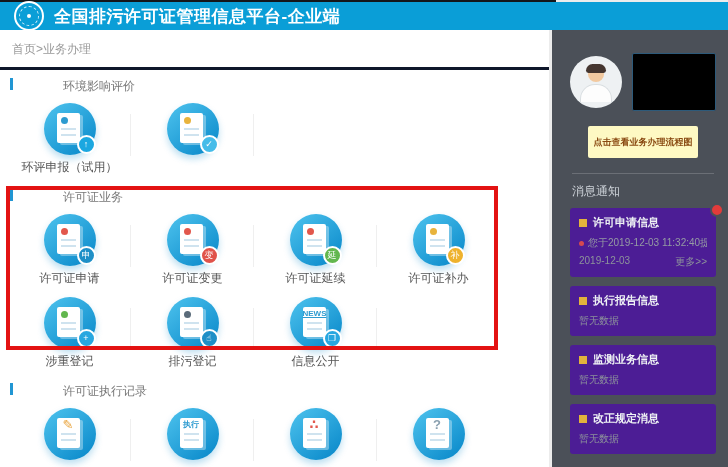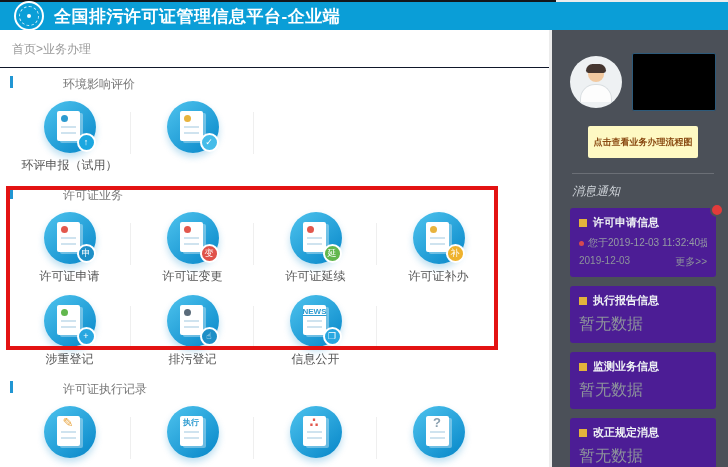--- a/index.html
+++ b/index.html
@@ -12,21 +12,21 @@
   .logo { width:30px; height:30px; border:2px solid #fff; border-radius:50%; position:relative; flex:0 0 auto; }
   .logo::after { content:""; position:absolute; inset:3px; border:1px dashed rgba(255,255,255,.85); border-radius:50%; }
   .logo::before { content:""; position:absolute; left:11px; top:11px; width:4px; height:4px; background:#fff; border-radius:50%; }
   .header-title { color:#fff; font-size:17px; font-weight:bold; margin-left:10px; letter-spacing:.5px; }
   
   .bodyrow { flex:1; display:flex; min-height:0; }
   .main { width:549px; background:#fff; position:relative; overflow:hidden; }
   .gap { width:3px; background:#ececec; }
   .sidebar { flex:1; background:#4b5058; position:relative; overflow:hidden; padding:26px 12px 0 18px; }
   
-  .breadcrumb { font-size:12px; color:#999; padding:11px 4px 9px 12px; border-bottom:1px solid #0f172a; }
+  .breadcrumb { font-size:12px; color:#999; padding:11px 4px 9px 12px; border-bottom:3px solid #0f172a; }
   
   .section-head { display:flex; align-items:flex-start; margin:8px 0 2px 10px; height:18px;gap:44px; }
   .section-bar { width:3px; height:12px; background:#2196d3; margin-right:6px; }
   .section-title { font-size:12px; color:#777; }
   .grid { display:flex; flex-wrap:wrap; padding-left:8px; }
   .cell { width:123px; text-align:center; padding:5px 0 7px; position:relative; cursor:pointer; }
   .cell:not(:nth-child(4n))::after { content:""; position:absolute; right:0; top:16px; height:42px; width:1px; background:#efefef; }
   .circle { width:52px; height:52px; border-radius:50%; margin:0 auto; position:relative; background:linear-gradient(140deg,#47bdea 10%,#0d8ccc 90%); box-shadow:0 4px 7px rgba(13,140,204,.28); }
   .doc { position:absolute; left:13px; top:10px; width:23px; height:30px; background:#fff; border-radius:2px; box-shadow:3px 2px 0 rgba(255,255,255,.35); }
   .doc::before { content:""; position:absolute; left:4px; top:4px; width:7px; height:7px; border-radius:50%; background:var(--emblem,transparent); }
@@ -38,29 +38,29 @@
   .highlight-box { position:absolute; left:6px; top:186px; width:492px; height:164px; border:4px solid #e31212; z-index:6; pointer-events:none; }
   
   .profile-row { display:flex; align-items:flex-start; }
   .avatar { width:52px; height:52px; border-radius:50%; background:#eef1f3; flex:0 0 auto; overflow:hidden; }
   .av-head { width:16px; height:15px; border-radius:50%; background:#f2c9a0; margin:11px auto 0; position:relative; }
   .av-head::before { content:""; position:absolute; top:-3px; left:-2px; right:-2px; height:9px; background:#453630; border-radius:8px 8px 3px 3px; }
   .av-body { width:32px; height:18px; background:#fdfdfd; border:1px solid #d9dee1; border-bottom:none; border-radius:15px 15px 0 0; margin:2px auto 0; }
   .redacted { flex:1; height:58px; margin-left:10px; margin-top:-3px; background:#000; border:1px solid #2d5a7a; border-radius:2px; }
   .flow-btn { display:block; margin:15px auto 0; width:110px; height:32px; background:#fef9c3; border:none; border-radius:2px; color:#8a4a12; font-size:9px; font-weight:bold; cursor:pointer; font-family:inherit; }
   .sb-divider { border:none; border-top:1px solid rgba(255,255,255,.18); margin:15px 2px 9px; }
-  .notice-title { font-size:12px; color:#cdd2d8; margin:0 0 8px 2px;font-style:italic; }
+  .notice-title { font-size:12px; color:#cdd2d8; margin:0 0 8px 2px; }
   .card { background:#4c1d95; border-radius:3px; padding:7px 9px 8px; margin-bottom:9px; position:relative; }
   .card-title { color:#eef1f4; font-size:11px; font-weight:bold; display:flex; align-items:center; }
   .yellow-sq { display:inline-block; width:8px; height:8px; background:#e2b33c; margin-right:6px; flex:0 0 auto; }
   .card-detail { color:#959ba3; font-size:10px; margin-top:6px; white-space:nowrap; overflow:hidden; display:flex; align-items:center; }
   .red-dot { display:inline-block; width:5px; height:5px; border-radius:50%; background:#d6494f; margin-right:4px; flex:0 0 auto; }
   .card-foot { display:flex; justify-content:space-between; color:#8d939b; font-size:10px; margin-top:5px; }
   .card-more { color:#8d939b; cursor:pointer; }
-  .card-empty { color:#8d939b; font-size:16px; margin-top:6px; }
+  .card-empty { color:#8d939b; font-size:10px; margin-top:6px; }
   .unread-badge { position:absolute; top:-5px; right:-8px; width:14px; height:14px; border-radius:50%; background:#e23b3b; border:2px solid #4b5058; }
 </style>
 </head>
 <body>
 
 <div class="page">
   <div class="topstrip"></div>
 
   <div class="header">
     <div class="logo"></div>

